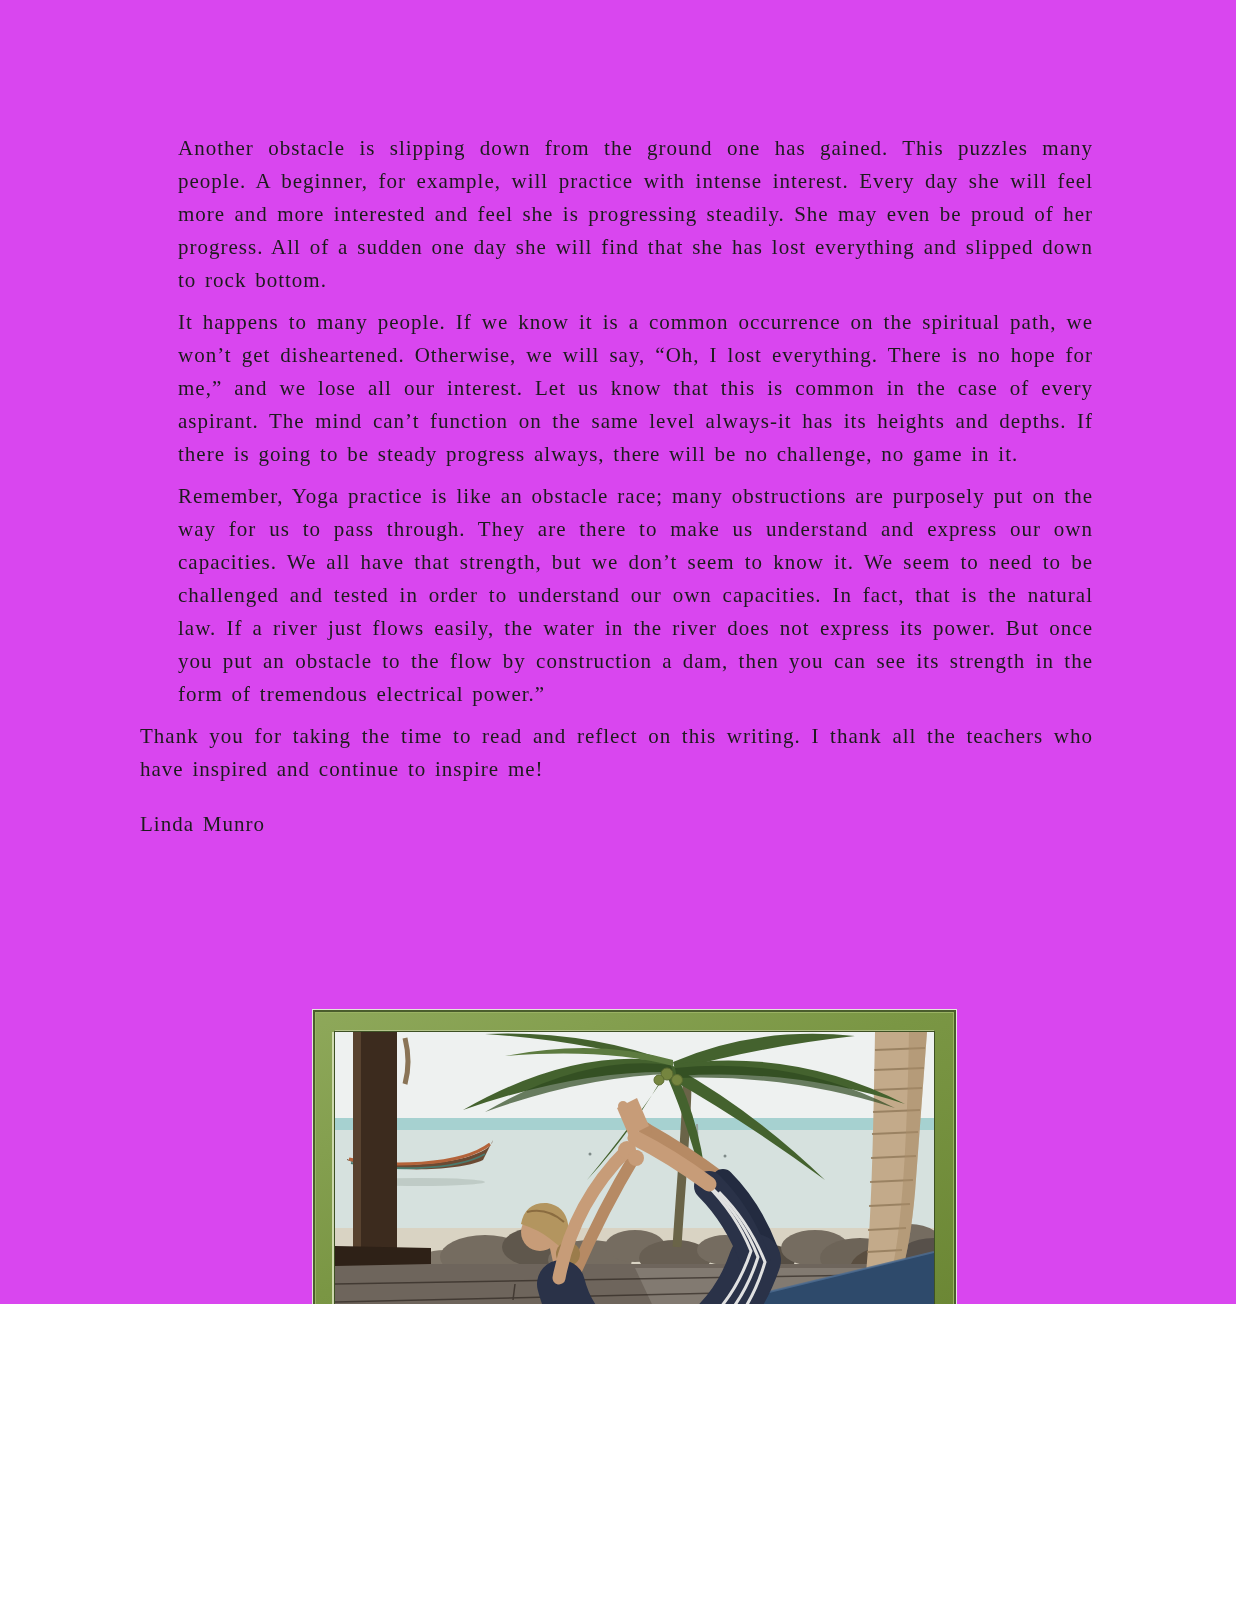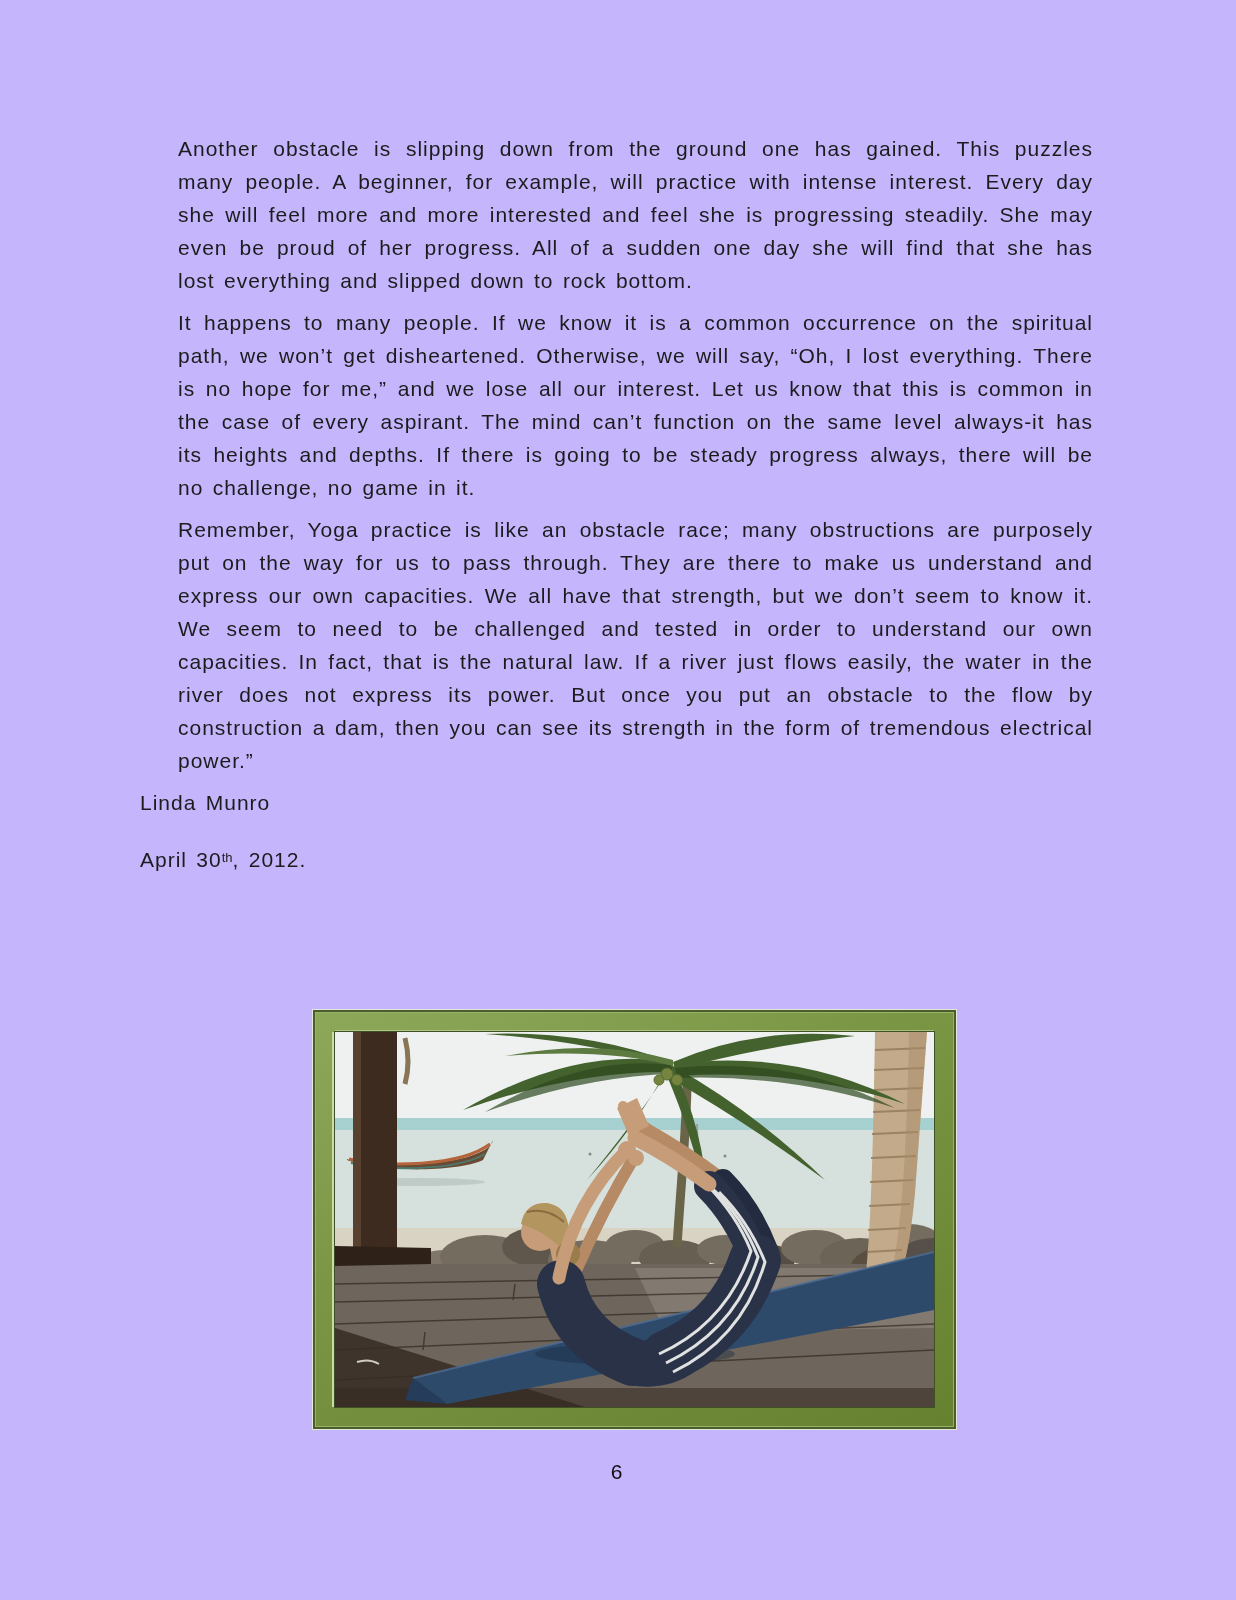--- a/index.html
+++ b/index.html
@@ -1,18 +1,18 @@
 <!DOCTYPE html>
 <html><head>
 <meta charset="utf-8">
 <style>
   html,body{margin:0;padding:0;background:#ffffff;}
   .page{
-    position:relative;width:1236px;height:1600px;background:#c4b5fd;
-    font-family:Liberation Sans, sans-serif;color:#1e1e1e;overflow:hidden;
+    position:relative;width:1236px;height:1304px;background:#d946ef;
+    font-family:Liberation Serif, serif;color:#1e1e1e;overflow:hidden;
   }
   .content{position:absolute;left:140px;top:132px;width:953px;}
   .content p{
     font-size:21px;line-height:33px;margin:0 0 9px 0;
     text-align:justify;letter-spacing:1px;word-spacing:2.5px;color:#1c1c1c;
   }
   .quote{margin-left:38px !important;}
   .sig{margin-bottom:22px !important;text-align:left !important;}
   .ord{font-size:13px;vertical-align:5px;letter-spacing:0;}
   .photo-frame{
@@ -32,22 +32,22 @@
 </style>
 </head>
 <body>
 
 <div class="page">
 
   <div class="content">
     <p class="quote">Another obstacle is slipping down from the ground one has gained.  This puzzles many people.  A beginner, for example, will practice with intense interest. Every day she will feel more and more interested and feel she is progressing steadily.  She may even be proud of her progress.  All of a sudden one day she will find that she has lost everything and slipped down to rock bottom.</p>
     <p class="quote">It happens to many people.  If we know it is a common occurrence on the spiritual path, we won’t get disheartened.  Otherwise, we will say, “Oh, I lost everything. There is no hope for me,” and we lose all our interest.  Let us know that this is common in the case of every aspirant.  The mind can’t function on the same level always-it has its heights and depths.  If there is going to be steady progress always, there will be no challenge, no game in it.</p>
     <p class="quote">Remember, Yoga practice is like an obstacle race; many obstructions are purposely put on the way for us to pass through.  They are there to make us understand and express our own capacities.  We all have that strength, but we don’t seem to know it.  We seem to need to be challenged and tested in order to understand our own capacities.  In fact, that is the natural law.  If a river just flows easily, the water in the river does not express its power.  But once you put an obstacle to the flow by construction a dam, then you can see its strength in the form of tremendous electrical power.”</p>
+    <p style="margin-bottom:22px;">Thank you for taking the time to read and reflect on this writing.  I thank all the teachers who have inspired and continue to inspire me!</p>
     <p class="sig">Linda Munro</p>
-    <p class="sig"><span>April 30</span><span class="ord">th</span><span>, 2012.</span></p>
   </div>
 
   <div class="photo-frame">
     <svg width="599" height="375" viewBox="0 0 599 375" xmlns="http://www.w3.org/2000/svg">
 
       <rect x="0" y="0" width="599" height="96" fill="#eef1f0"></rect>
       <rect x="0" y="86" width="599" height="12" fill="#a6d1d0"></rect>
       <rect x="0" y="98" width="599" height="100" fill="#d6e1de"></rect>
       <g fill="#7e8a88">
         <circle cx="255" cy="122" r="1.5"></circle>

